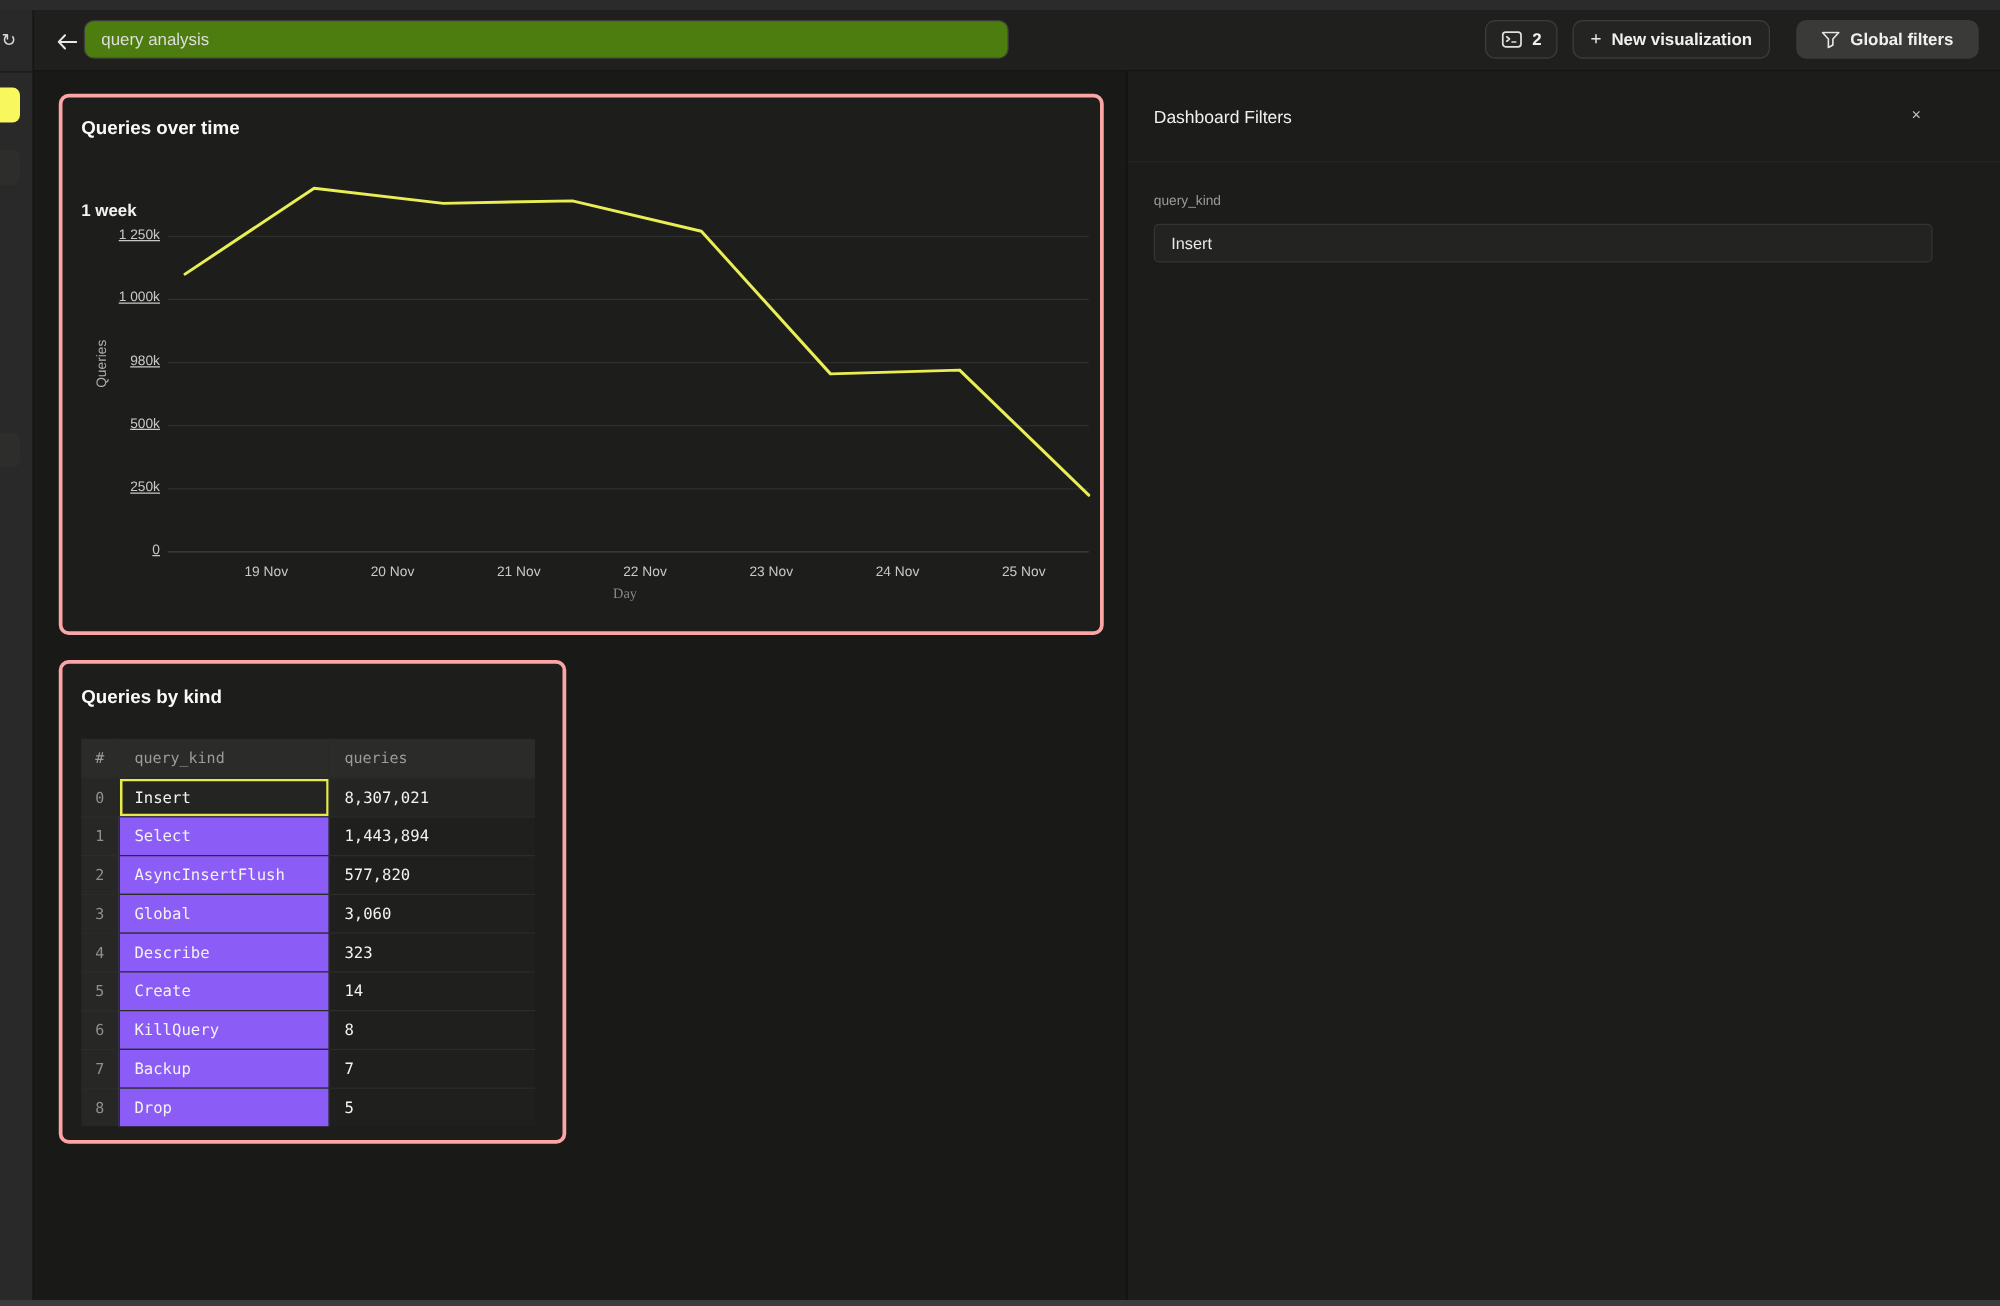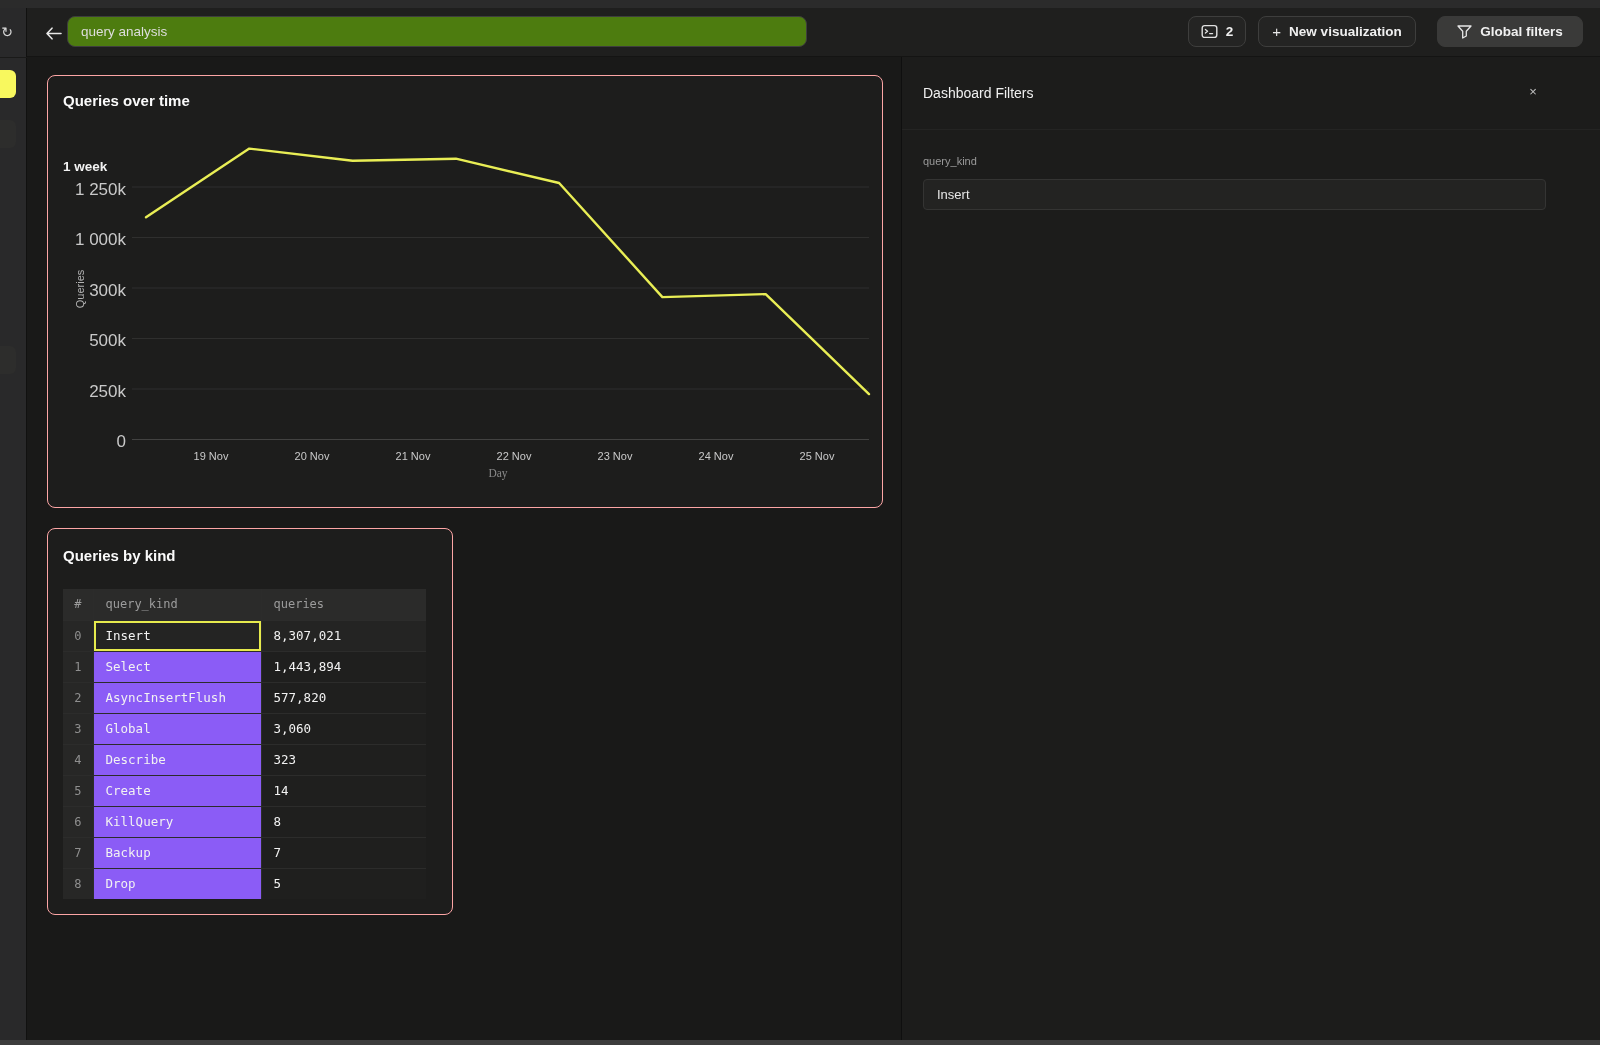--- a/index.html
+++ b/index.html
@@ -25,29 +25,29 @@
   .back-btn { left:13px; top:12px; width:26px; height:26px; display:flex; align-items:center; justify-content:center; cursor:pointer; }
   .title-input { left:40px; top:8px; width:740px; height:31px; background:#4d7c0f; border:1px solid #3e3e3d; border-radius:8px; color:#dedede; font-size:13.5px; line-height:29px; padding:0 13px; }
   .tb-btn { top:8px; height:31px; border-radius:8px; display:flex; align-items:center; justify-content:center; gap:8px; font-size:13.5px; font-weight:600; color:#f0f0f0; cursor:pointer; }
   .btn-console { left:1161px; width:58px; background:#242423; border:1px solid #3e3e3d; }
   .btn-newviz { left:1231px; width:158px; background:#242423; border:1px solid #3e3e3d; }
   .btn-global { left:1410px; width:146px; background:#3a3a39; border:1px solid #3a3a39; }
   .plus-glyph { font-size:15px; font-weight:400; color:#e8e8e8; }
 
   
   .main { left:27px; top:57px; width:874px; height:983px; background:#191918; }
-  .card { position:absolute; background:#1d1d1c; border:1px solid #fca5a5; border-radius:8px; }
+  .card { position:absolute; background:#1d1d1c; border:3px solid #fca5a5; border-radius:8px; }
   .chart-card { left:20px; top:18px; width:836px; height:433px; }
   .table-card { left:20px; top:471px; width:406px; height:387px; }
   .card-title { position:absolute; left:15px; font-size:15px; font-weight:bold; color:#fafafa; }
   .chart-subtitle { position:absolute; left:15px; top:39px; font-size:13.5px; font-weight:bold; color:#f2f2f2;margin-top:44px; }
 
   
   .plot-svg { position:absolute; left:84px; top:65px; width:737px; height:305px; overflow:visible; }
-  .ytick { position:absolute; left:0; width:78px; text-align:right; font-size:17px; color:#c9c9c9; }
+  .ytick { position:absolute; left:0; width:78px; text-align:right; font-size:11px; color:#c9c9c9;text-decoration:underline; }
   .ylabel { position:absolute; left:-14px; top:207px; width:92px; text-align:center; font-size:11px; color:#b3b3b3; transform:rotate(-90deg); }
   .xtick { position:absolute; top:374px; width:60px; text-align:center; font-size:11px; color:#c9c9c9; }
   .xlabel { position:absolute; left:425px; top:391px; width:50px; text-align:center; font-size:11.5px; color:#8a8a8a;font-family:Liberation Serif, serif; }
 
   
   .qtable { position:absolute; left:15px; top:60px; border-collapse:collapse; font-family:"DejaVu Sans Mono", monospace; }
   .qtable td { height:31px; vertical-align:middle; border-top:1px solid #2c2c2b; }
   .qtable tr.head td { background:#2b2b2a; color:#9c9c9c; font-size:12px; border-top:none; }
   .qtable td.c-idx { width:30px; min-width:30px; text-align:center; background:#272726; color:#8f8f8f; font-size:12px; }
   .qtable td.c-kind { width:168px; min-width:168px; padding-left:12px; background:#8b5cf6; color:#f2f2f2; font-size:12.5px; border-left:1px solid #2c2c2b; }
@@ -112,21 +112,21 @@
 <div class="abs main">
 
   <div class="card chart-card">
     <div class="card-title" style="top:16px">Queries over time</div>
     <div class="chart-subtitle">1 week</div>
     <div class="ylabel">Queries</div>
     <div id="ytick-layer">
         <div class="ytick" style="top: 356px;">0</div>
         <div class="ytick" style="top: 306px;">250k</div>
         <div class="ytick" style="top: 255px;">500k</div>
-        <div class="ytick" style="top: 205px;">300k</div>
+        <div class="ytick" style="top: 205px;">980k</div>
         <div class="ytick" style="top: 154px;">1 000k</div>
         <div class="ytick" style="top: 104px;">1 250k</div>
       </div>
     <svg class="plot-svg" id="plot-svg" viewBox="0 0 737 305">
       <g id="grid-layer">
           <line x1="0" x2="737" y1="298.5" y2="298.5" stroke="#424241" stroke-width="1"></line>
           <line x1="0" x2="737" y1="248.0" y2="248.0" stroke="#2f2f2e" stroke-width="1"></line>
           <line x1="0" x2="737" y1="197.5" y2="197.5" stroke="#2f2f2e" stroke-width="1"></line>
           <line x1="0" x2="737" y1="147.0" y2="147.0" stroke="#2f2f2e" stroke-width="1"></line>
           <line x1="0" x2="737" y1="96.5" y2="96.5" stroke="#2f2f2e" stroke-width="1"></line>

